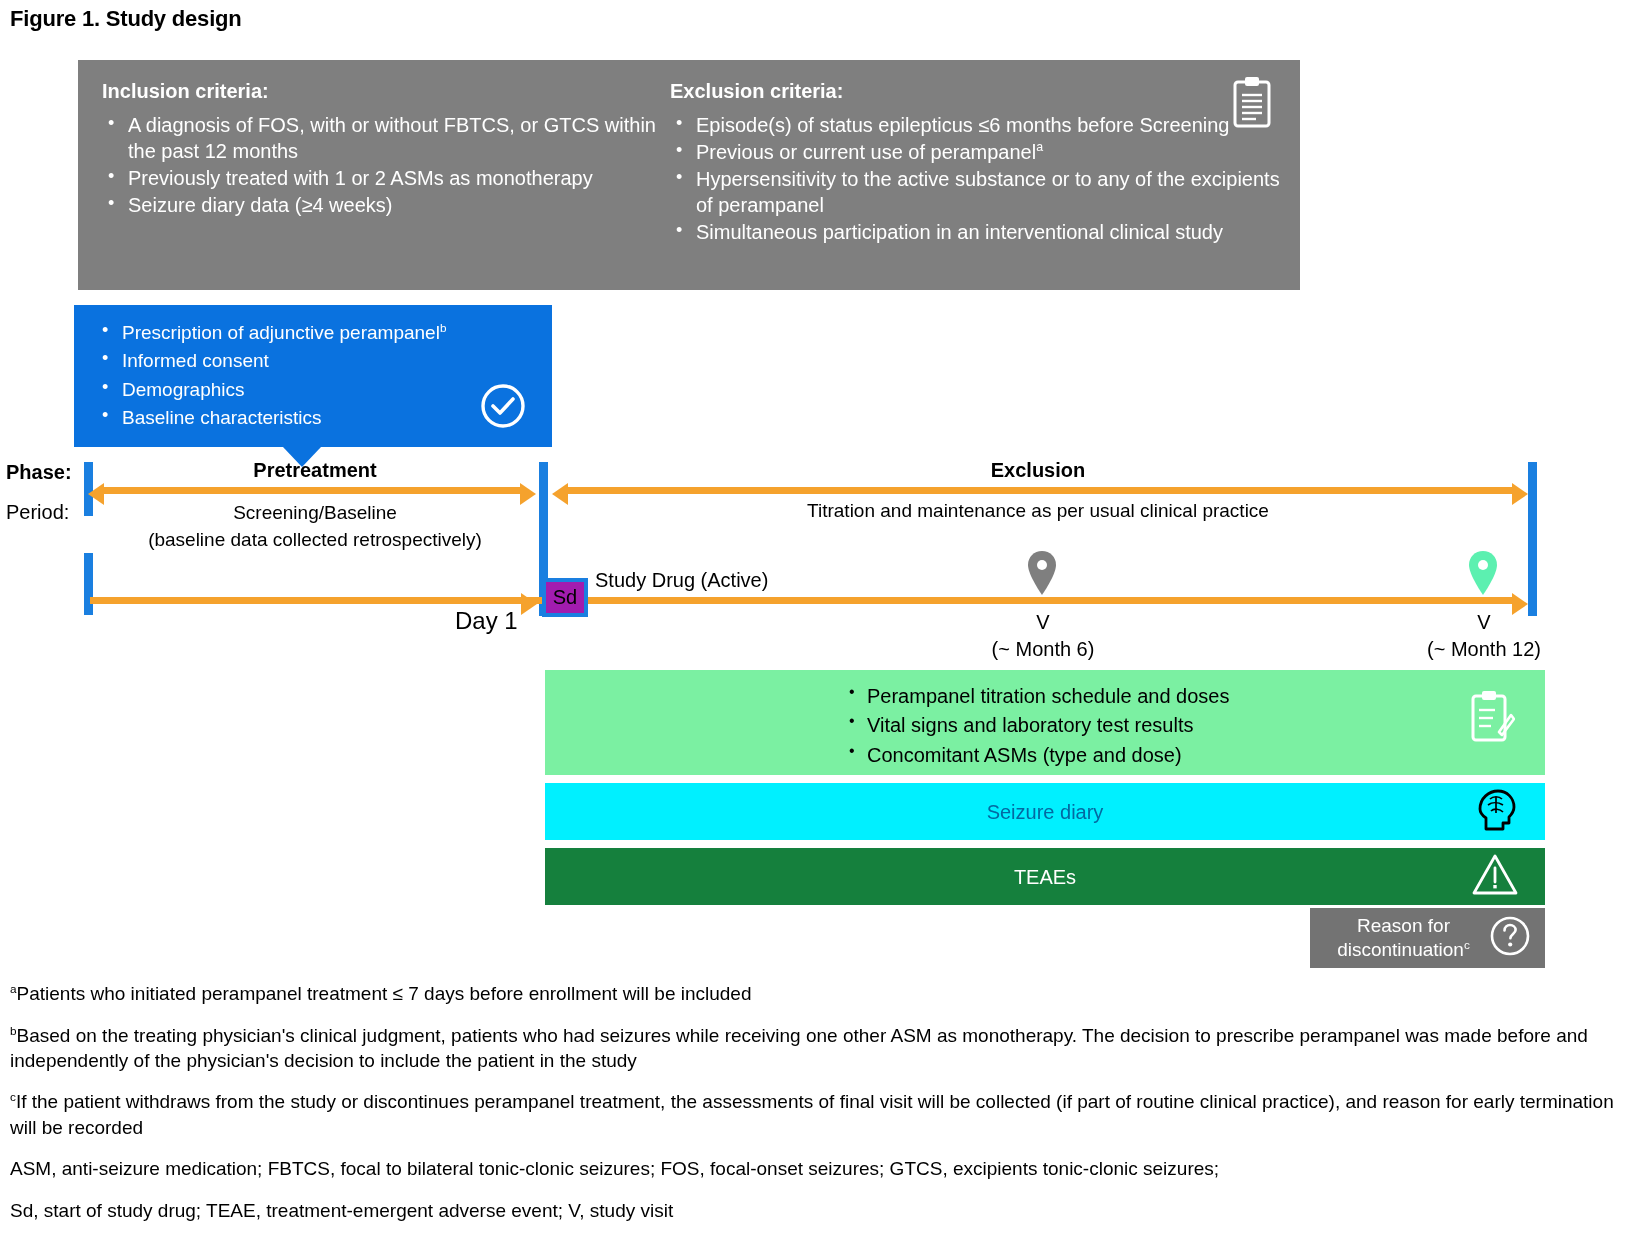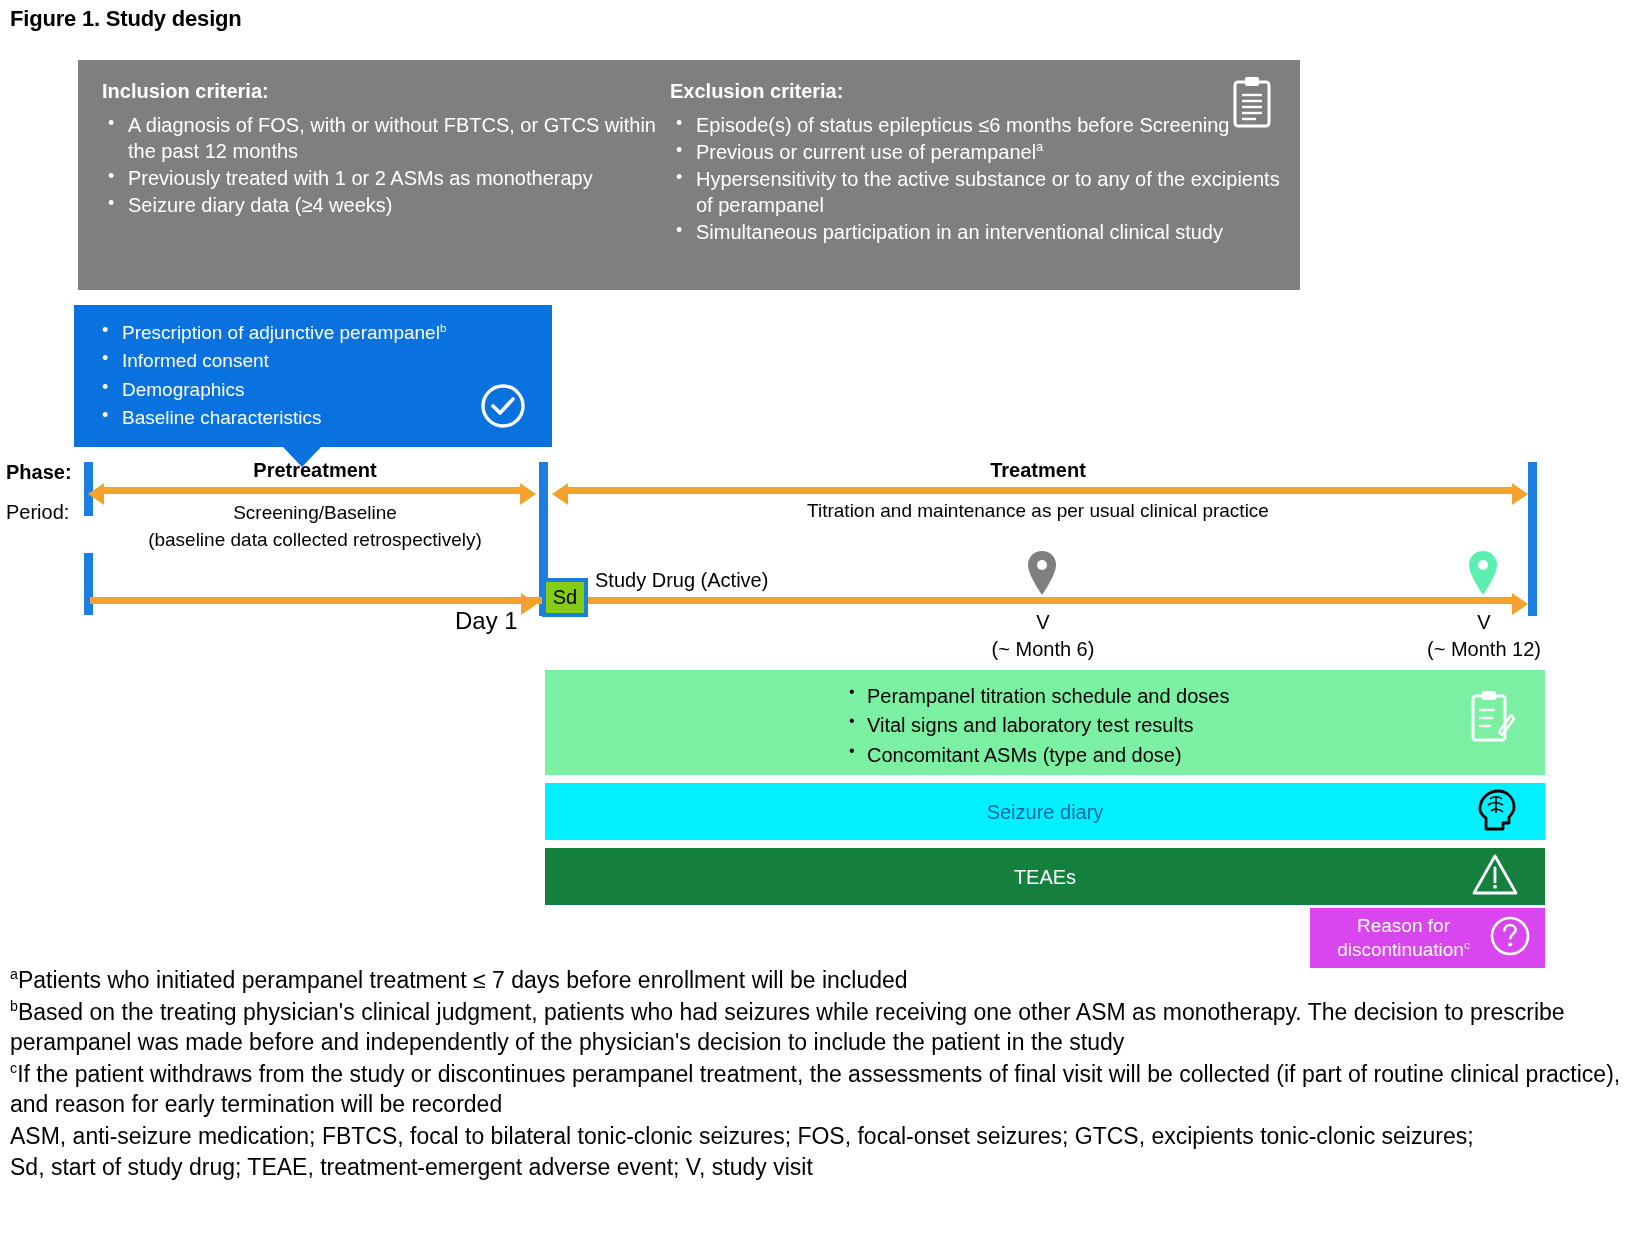--- a/index.html
+++ b/index.html
@@ -101,21 +101,21 @@
   #arw2-head-r { left: 1512px; top: 483px; }
 
   
   #arw3-line { left: 90px; top: 597px; width: 1424px; }
   #arw3-head-r { left: 1512px; top: 593px; }
   #arw3-head-mid { left: 521px; top: 593px; }
 
   
   #sd-box {
     left: 542px; top: 578px; width: 46px; height: 39px;
-    border: 4px solid #1a7fe0; background:#84cc16;
+    border: 4px solid #1a7fe0; background:#a21caf;
     display:flex; align-items:center; justify-content:center;
     font-size: 20px;
   }
   #day1-label { left: 455px; top: 607px; font-size: 24px; }
   #study-drug-label { left: 595px; top: 569px; font-size: 20px; }
 
   
   #pin-m6  { left: 1026px; top: 550px; }
   #pin-m12 { left: 1467px; top: 550px; }
 
@@ -139,29 +139,29 @@
   }
   #bar-cyan .bar-center-text { color:#0369a1; }
   #bar-blue .bar-center-text { color:#fff; }
 
   .bar-icon { position:absolute; right: 26px; top: 50%; transform: translateY(-50%); }
   #green-icon { top: 18px; transform:none; right: 30px; }
 
   
   #discont-box {
     left: 1310px; top: 908px; width: 235px; height: 60px;
-    background: #d946ef; color:#ffffff;
+    background: #737373; color:#ffffff;
     display:flex; align-items:center;
   }
   #discont-text { flex:1; text-align:center; font-size: 19px; line-height: 1.26; padding-left: 8px; }
   #question-icon { margin-right: 14px; }
 
   
   #footnotes { left: 10px; top: 965px; width: 1615px; }
-  .fn { font-size: 23px; line-height: 1.33; margin-bottom: 1px; }
+  .fn { font-size: 19px; line-height: 1.33; margin-bottom: 1px; margin-top: 16px; }
   .fn sup { font-size: 0.62em; }
 </style>
 </head>
 <body>
 
 <div class="canvas">
 
   <div class="abs" id="fig-title">Figure 1. Study design</div>
 
   <div class="abs" id="criteria-band">
@@ -218,21 +218,21 @@
 
   <div class="abs vbar" id="vbar-left-top"></div>
   <div class="abs vbar" id="vbar-left-bot"></div>
   <div class="abs vbar" id="vbar-mid-top"></div>
   <div class="abs vbar" id="vbar-right-top"></div>
 
   <div class="abs" id="phase-label">Phase:</div>
   <div class="abs" id="period-label">Period:</div>
 
   <div class="abs" id="phase-pretreatment">Pretreatment</div>
-  <div class="abs" id="phase-treatment">Treatment</div>
+  <div class="abs" id="phase-treatment">Exclusion</div>
 
   <div class="abs arrow-line" id="arw1-line"></div>
   <div class="abs arrow-head left" id="arw1-head-l"></div>
   <div class="abs arrow-head right" id="arw1-head-r"></div>
 
   <div class="abs arrow-line" id="arw2-line"></div>
   <div class="abs arrow-head left" id="arw2-head-l"></div>
   <div class="abs arrow-head right" id="arw2-head-r"></div>
 
   <div class="abs" id="period-pretreatment">

